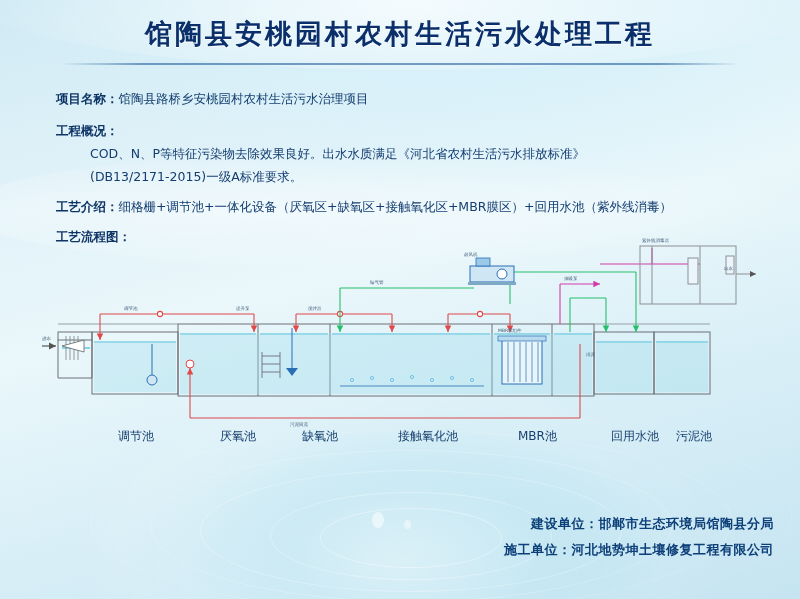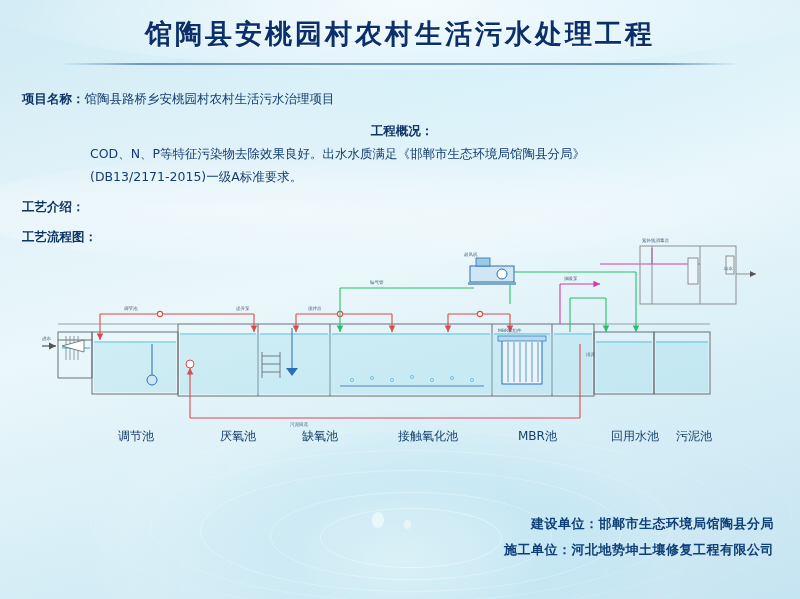--- a/index.html
+++ b/index.html
@@ -75,20 +75,21 @@
     align-items: flex-start;
     color: #123a6b;
     font-size: 12.5px;
     line-height: 21px;
   }
   .lbl {
     font-weight: bold;
     color: #0e3566;
     white-space: nowrap;
     flex: none;
+    margin-left: 34px;
   }
   .val {
     color: #133d70;
   }
 
   
   #flow {
     position: absolute;
     left: 40px;
     top: 228px;
@@ -138,32 +139,33 @@
   <div class="wave" style="top:150px; height:120px; background:radial-gradient(ellipse at 30% 50%, rgba(255,255,255,0.45), rgba(255,255,255,0) 70%);"></div>
 
   <div class="title">馆陶县安桃园村农村生活污水处理工程</div>
   <div class="title-underline"></div>
 
   <div class="row" style="left:22px; top:88px; width:760px;">
     <span class="lbl">项目名称：</span>
     <span class="val">馆陶县路桥乡安桃园村农村生活污水治理项目</span>
   </div>
 
-  <div class="row" style="left:22px; top:120px; width:760px;justify-content:center;">
+  <div class="row" style="left:22px; top:120px; width:760px;">
     <span class="lbl">工程概况：</span>
   </div>
   <div class="row" style="left:90px; top:143px; width:700px;">
-    <span class="val">COD、N、P等特征污染物去除效果良好。出水水质满足《邯郸市生态环境局馆陶县分局》</span>
+    <span class="val">COD、N、P等特征污染物去除效果良好。出水水质满足《河北省农村生活污水排放标准》</span>
   </div>
   <div class="row" style="left:90px; top:166px; width:700px;align-items:center;">
     <span class="val">(DB13/2171-2015)一级A标准要求。</span>
   </div>
 
   <div class="row" style="left:22px; top:196px; width:770px;text-align:right;">
     <span class="lbl">工艺介绍：</span>
+    <span class="val">细格栅+调节池+一体化设备（厌氧区+缺氧区+接触氧化区+MBR膜区）+回用水池（紫外线消毒）</span>
   </div>
 
   <div class="row" style="left:22px; top:226px;">
     <span class="lbl">工艺流程图：</span>
   </div>
 
   <div id="flow">
     <svg width="720" height="225" viewBox="0 0 720 225" xmlns="http://www.w3.org/2000/svg">
       <defs>
         <marker id="arrR" markerWidth="7" markerHeight="7" refX="6" refY="3" orient="auto">

